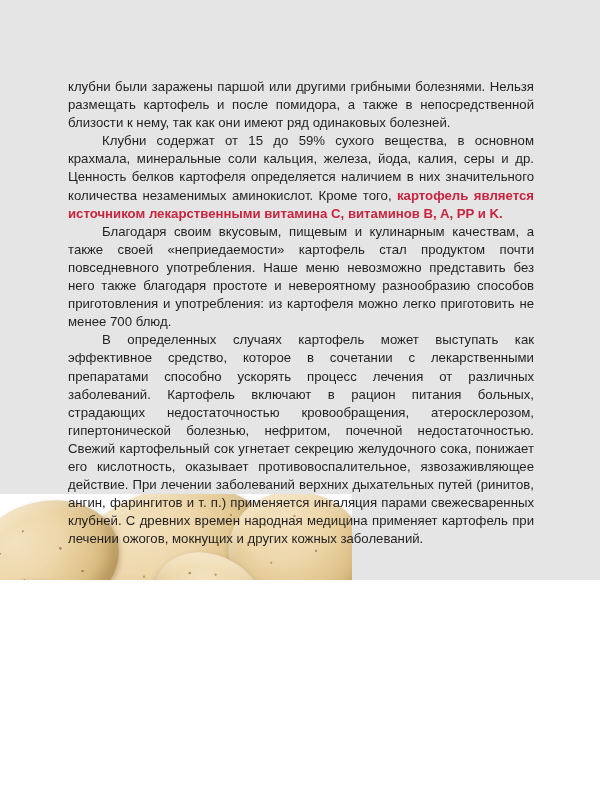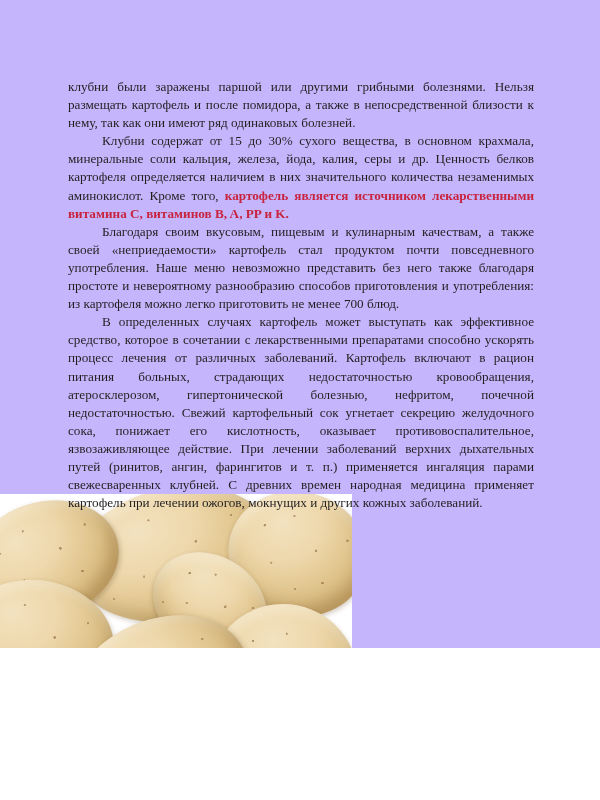--- a/index.html
+++ b/index.html
@@ -7,24 +7,23 @@
     margin: 0;
     padding: 0;
     background: #ffffff;
   }
   body {
     font-family: "Liberation Sans", sans-serif;
   }
   .page {
     position: relative;
     width: 600px;
-    height: 648px;
-    background: #c4b5fd;
+    height: 580px;
+    background: #e5e5e5;
     overflow: hidden;
-    font-family: Liberation Serif, serif;
   }
 
   
   .potato-photo {
     position: absolute;
     left: 0;
     top: 494px;
     width: 352px;
     height: 306px;
     overflow: hidden;
@@ -151,21 +150,21 @@
     <div class="tuber t5"></div>
     <div class="tuber t7"></div>
     <div class="tuber t9"></div>
     <div class="tuber t8"></div>
   </div>
 
   <div class="text-col">
 
     <p>клубни были заражены паршой или другими грибными болезнями. Нельзя размещать картофель и после помидора, а также в непосредственной близости к нему, так как они имеют ряд одинаковых болезней.</p>
 
-    <p class="indent"><span>Клубни содержат от 15 до 30% сухого вещества, в основном крахмала, минеральные соли кальция, железа, йода, калия, серы и др. Ценность белков картофеля определяется наличием в них значительного количества незаменимых аминокислот. Кроме того, </span><span class="hl">картофель является источником лекарственными витамина C, витаминов B, A, PP и K.</span></p>
+    <p class="indent"><span>Клубни содержат от 15 до 59% сухого вещества, в основном крахмала, минеральные соли кальция, железа, йода, калия, серы и др. Ценность белков картофеля определяется наличием в них значительного количества незаменимых аминокислот. Кроме того, </span><span class="hl">картофель является источником лекарственными витамина C, витаминов B, A, PP и K.</span></p>
 
     <p class="indent">Благодаря своим вкусовым, пищевым и кулинарным качествам, а также своей «неприедаемости» картофель стал продуктом почти повседневного употребления. Наше меню невозможно представить без него также благодаря простоте и невероятному разнообразию способов приготовления и употребления: из картофеля можно легко приготовить не менее 700 блюд.</p>
 
     <p class="indent">В определенных случаях картофель может выступать как эффективное средство, которое в сочетании с лекарственными препаратами способно ускорять процесс лечения от различных заболеваний. Картофель включают в рацион питания больных, страдающих недостаточностью кровообращения, атеросклерозом, гипертонической болезнью, нефритом, почечной недостаточностью. Свежий картофельный сок угнетает секрецию желудочного сока, понижает его кислотность, оказывает противовоспалительное, язвозаживляющее действие. При лечении заболеваний верхних дыхательных путей (ринитов, ангин, фарингитов и т. п.) применяется ингаляция парами свежесваренных клубней. С древних времен народная медицина применяет картофель при лечении ожогов, мокнущих и других кожных заболеваний.</p>
 
     <div class="float-photo"></div>
 
   </div>
 
   <div class="footer-rule"></div>

